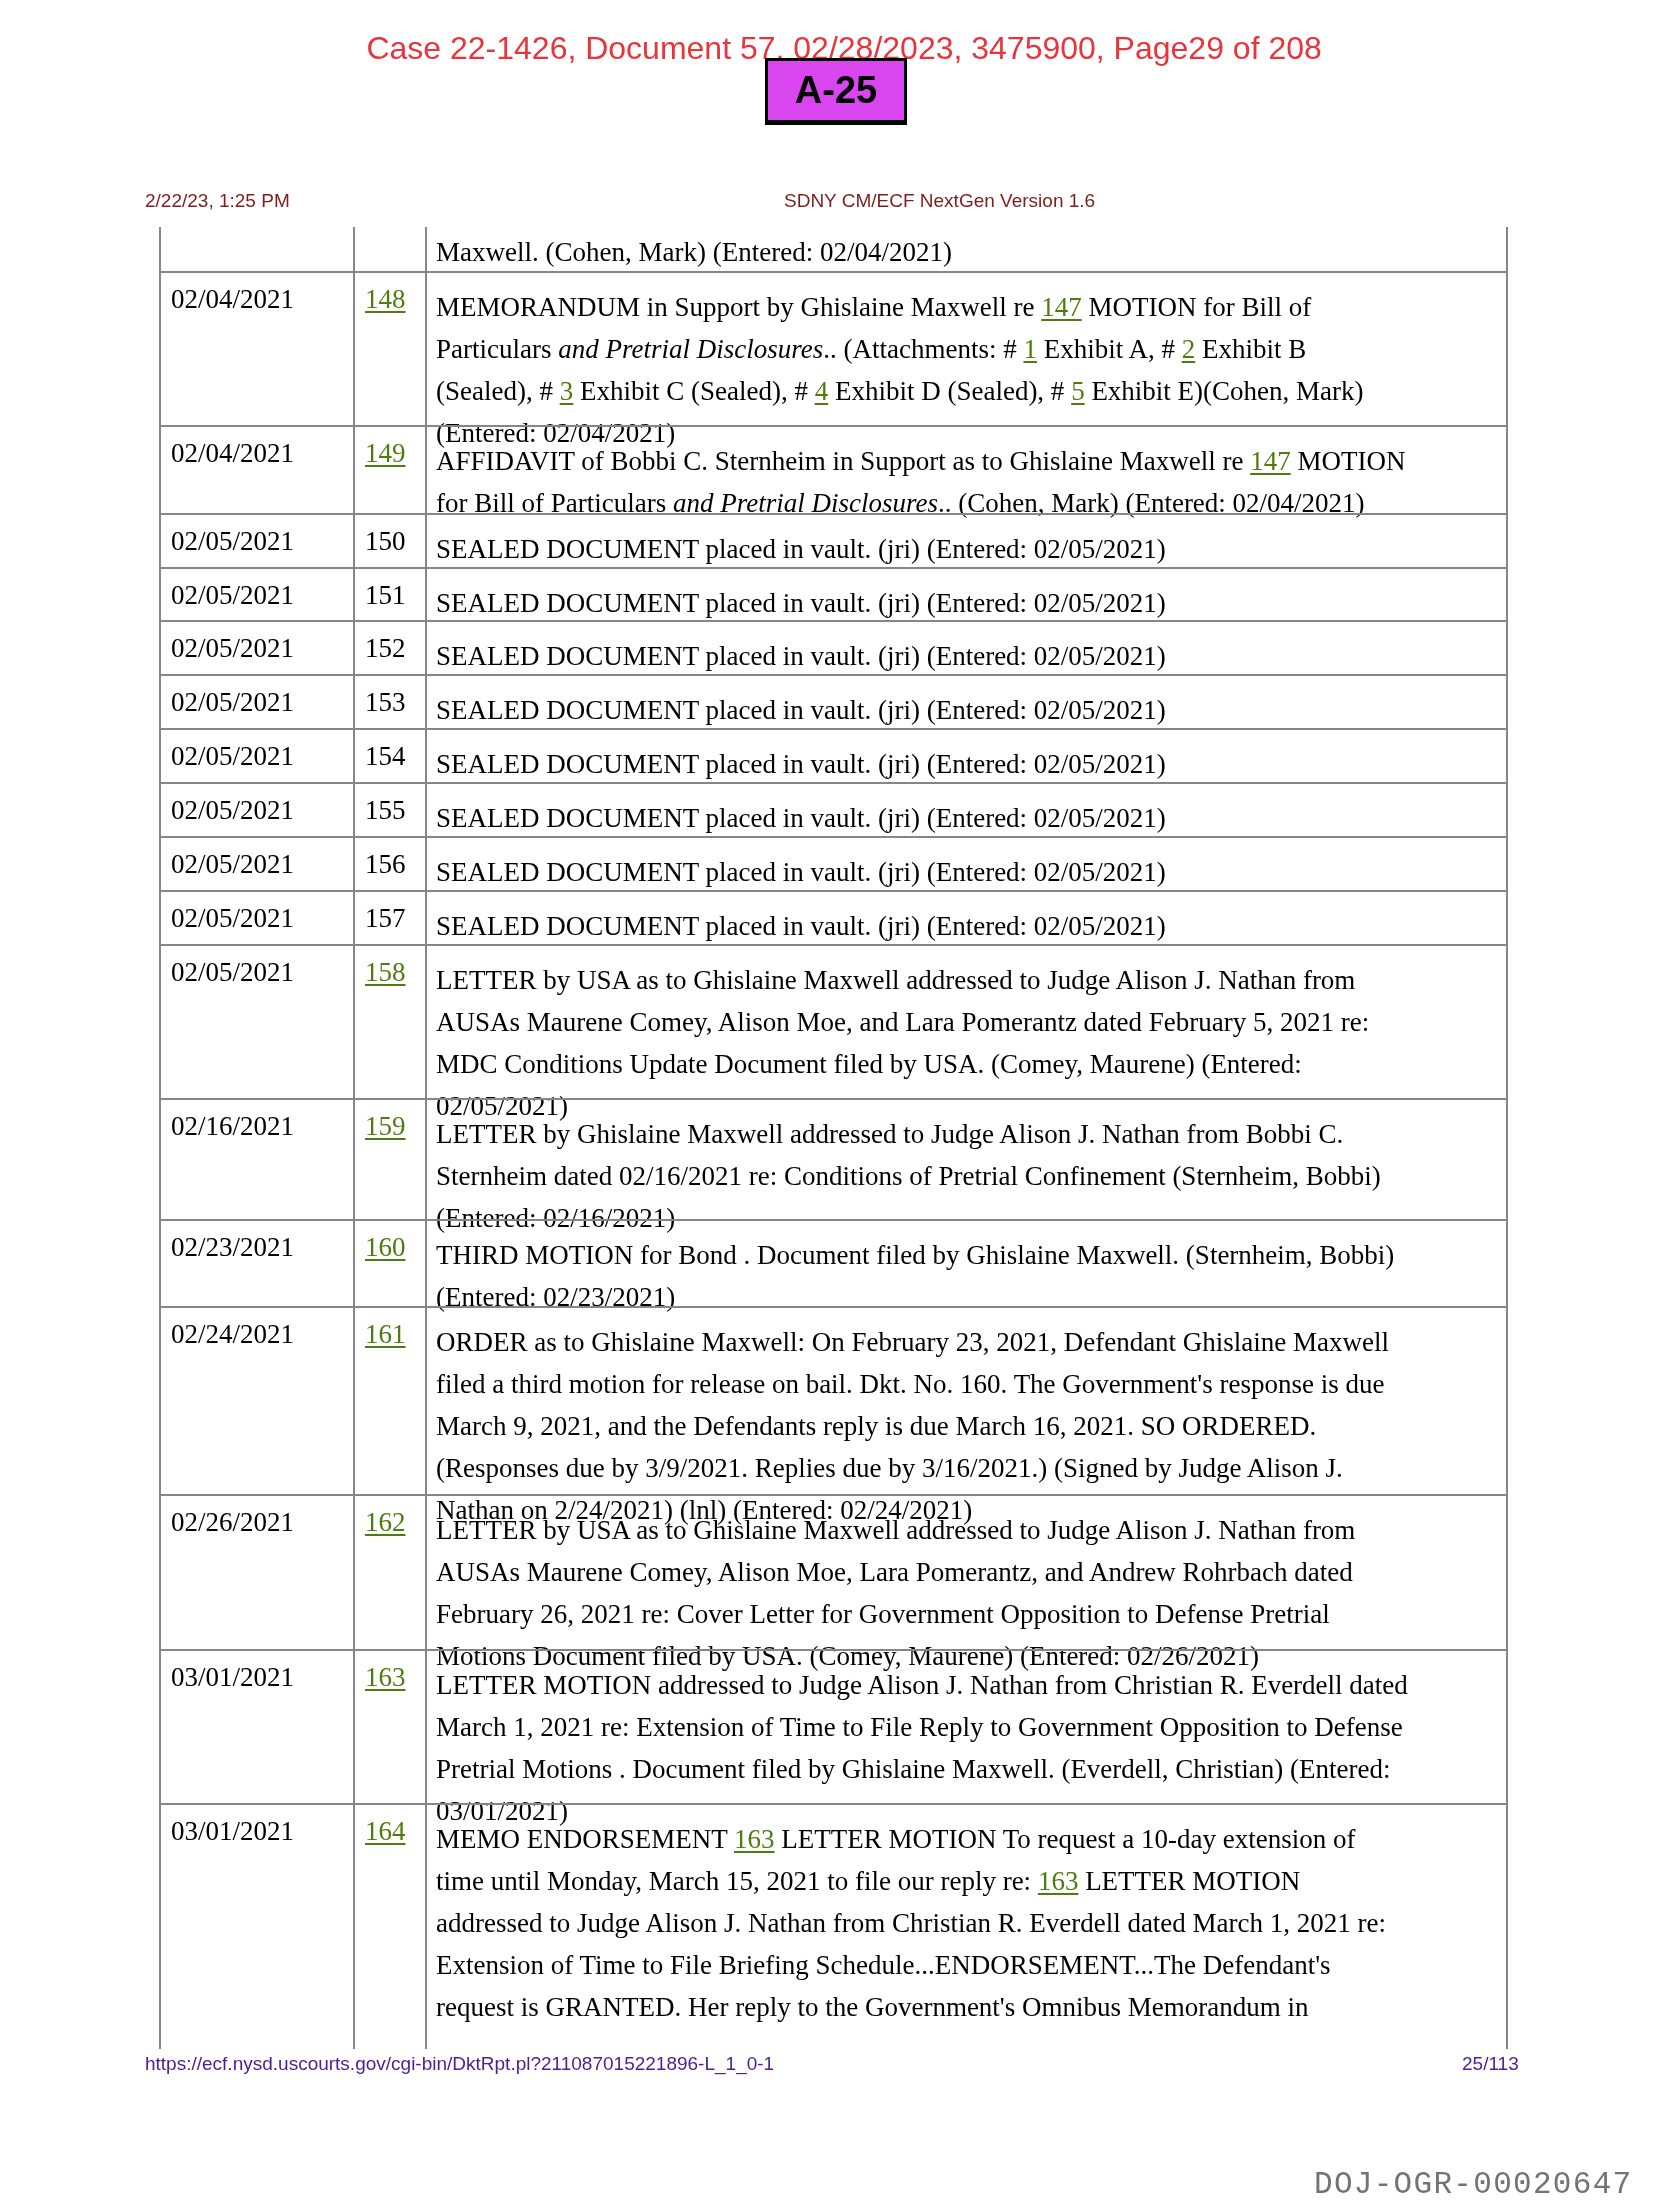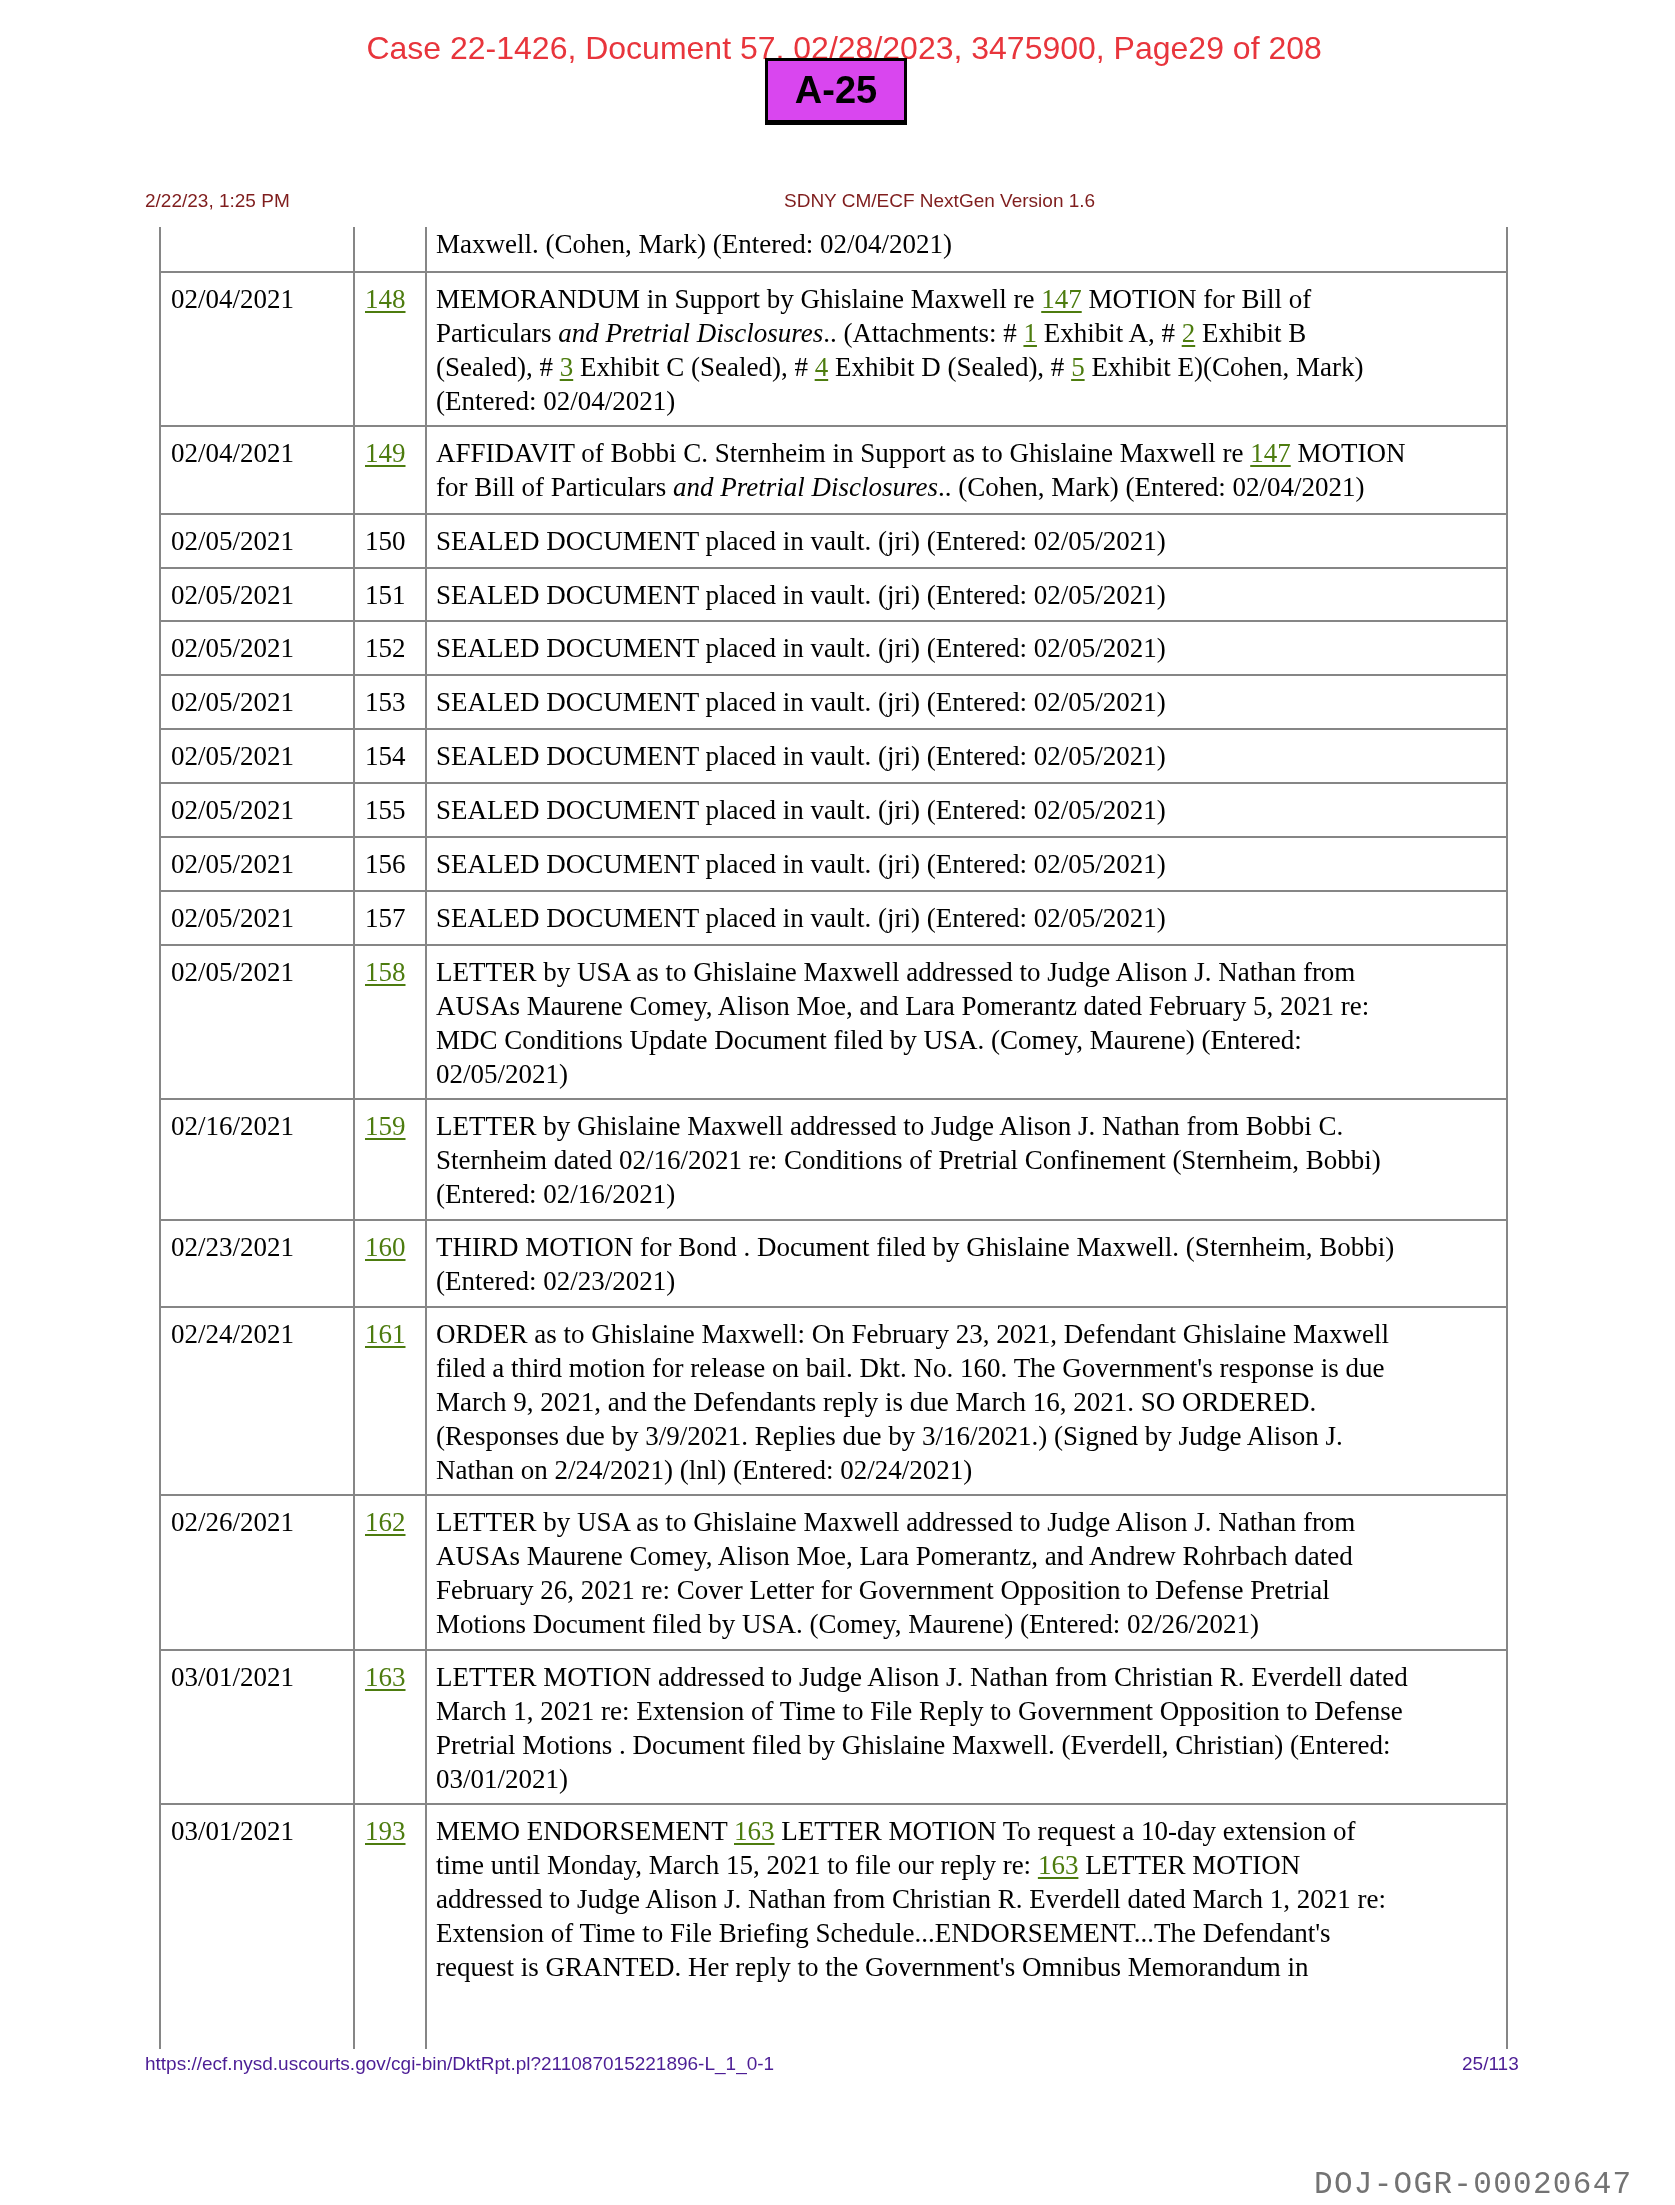--- a/index.html
+++ b/index.html
@@ -39,21 +39,21 @@
     position: absolute; top: 9.2px;
     font-family: "Liberation Serif", serif; font-size: 27px; line-height: 34px; color: #000;
     white-space: nowrap;
   }
   .row.first .cell { top: 0px; }
   .c-date { left: 10px; }
   .c-num { left: 204px; }
   .c-text { left: 275px; }
   .link { color: #4d7c0f; text-decoration: underline; text-decoration-thickness: 2px; text-underline-offset: 3.3px; }
   .ital { font-style: italic; }
-  .line { display: block; }
+  .line { display: block; margin-top: 8px; }
   .footer-url, .footer-page {
     position: absolute; top: 2052px; font-family: "Liberation Sans", sans-serif;
     font-size: 19px; line-height: 24px; color: #4c1d95;
   }
   .footer-url { left: 145px; }
   .footer-page { left: 1462px; }
   .bates {
     position: absolute; left: 1314px; top: 2168px;
     font-family: Liberation Mono, monospace; font-size: 31px; line-height: 33px;
     color: #737373; letter-spacing: 1.3px;
@@ -207,21 +207,21 @@
       <a class="cell c-num link">163</a>
       <div class="cell c-text">
         <span class="line"><span>LETTER MOTION addressed to Judge Alison J. Nathan from Christian R. Everdell dated</span></span>
         <span class="line"><span>March 1, 2021 re: Extension of Time to File Reply to Government Opposition to Defense</span></span>
         <span class="line"><span>Pretrial Motions . Document filed by Ghislaine Maxwell. (Everdell, Christian) (Entered:</span></span>
         <span class="line"><span>03/01/2021)</span></span>
       </div>
     </div>
     <div class="row" style="top: 1576px; height: 188px;">
       <div class="cell c-date">03/01/2021</div>
-      <a class="cell c-num link">193</a>
+      <a class="cell c-num link">164</a>
       <div class="cell c-text">
         <span class="line"><span>MEMO ENDORSEMENT </span><a class="link">163</a><span> LETTER MOTION To request a 10-day extension of</span></span>
         <span class="line"><span>time until Monday, March 15, 2021 to file our reply re: </span><a class="link">163</a><span> LETTER MOTION</span></span>
         <span class="line"><span>addressed to Judge Alison J. Nathan from Christian R. Everdell dated March 1, 2021 re:</span></span>
         <span class="line"><span>Extension of Time to File Briefing Schedule...ENDORSEMENT...The Defendant's</span></span>
         <span class="line"><span>request is GRANTED. Her reply to the Government's Omnibus Memorandum in</span></span>
       </div>
     </div>
   </div>
 

